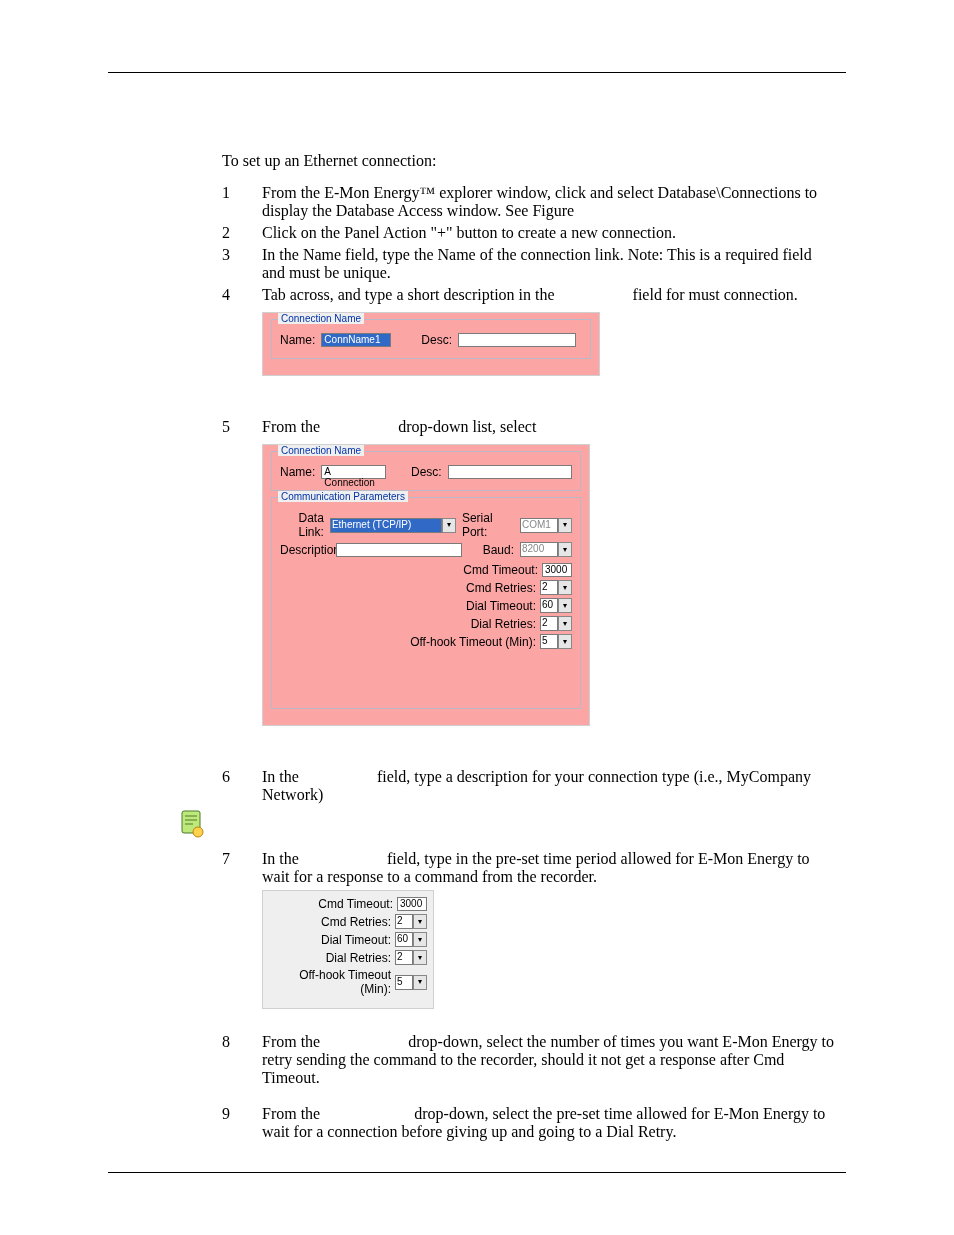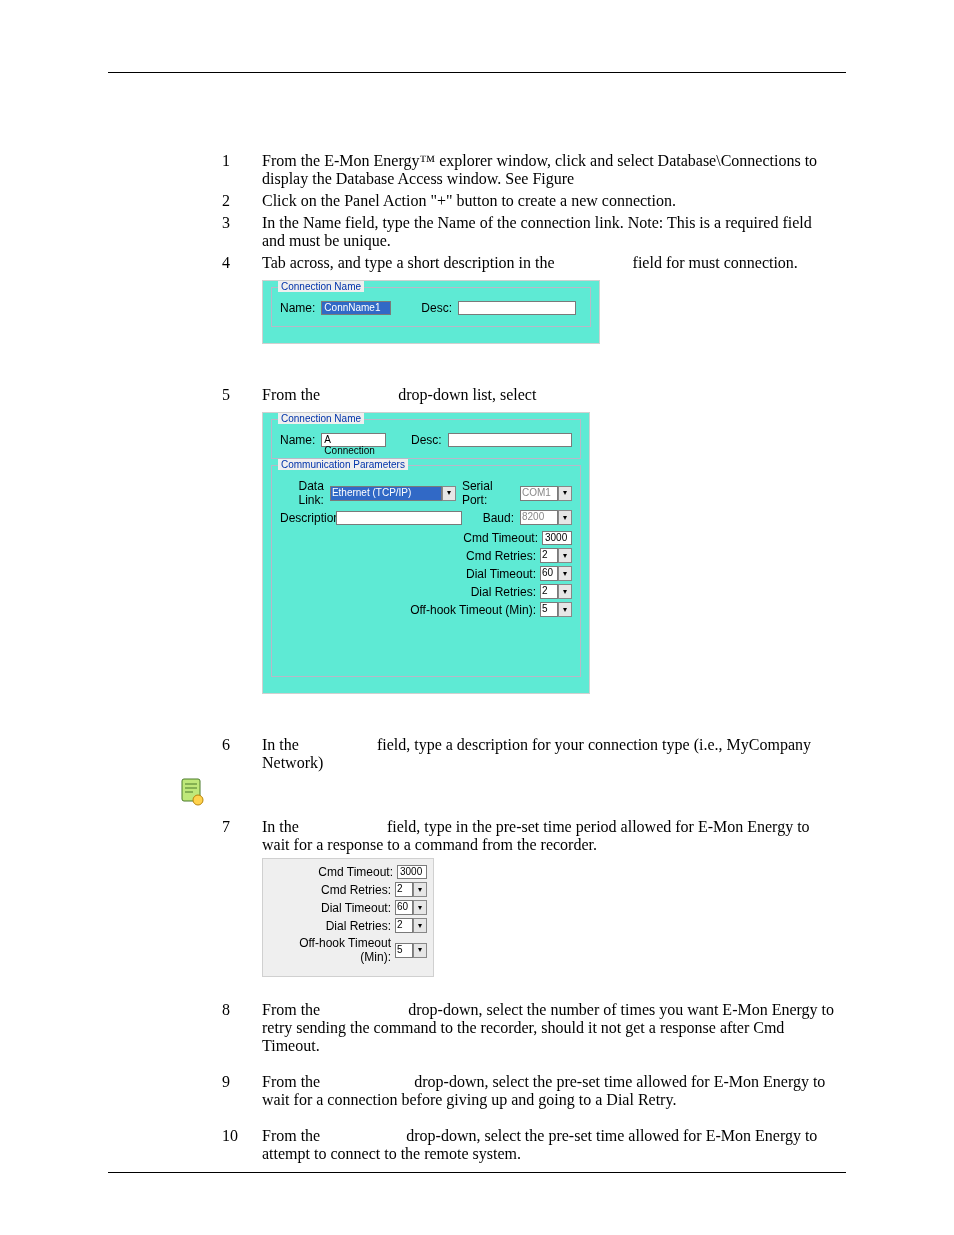--- a/index.html
+++ b/index.html
@@ -16,21 +16,21 @@
   .content{
     position:absolute;left:222px;right:116px;top:152px;
   }
   .intro{margin:0 0 14px 0;}
   .step{display:flex;margin:0 0 4px 0;}
   .step-num{width:40px;flex:none;}
   .step-body{flex:1;}
   .gap-24{height:24px;}
   .fig{
     margin:8px 0 18px 40px;
-    background:#5eead4;border:1px solid #d0d0d0;
+    background:#fca5a5;border:1px solid #d0d0d0;
     font-family:Tahoma,Arial,sans-serif;font-size:10px;color:#000;
     padding:6px 8px 10px 8px;
   }
   .fig legend,.legend{color:#0033aa;font-size:10px;padding:0 3px;}
   .fs{border:1px solid #b8b8c8;position:relative;padding:10px 8px 8px 8px;margin-bottom:6px;}
   .fs .legend{position:absolute;top:-7px;left:6px;background:#efefef;}
   .row{display:flex;align-items:center;gap:6px;margin:3px 0;}
   .lbl{color:#000;font-size:12px;}
   .inp{
     font-family:Tahoma,Arial,sans-serif;font-size:10px;
@@ -62,20 +62,21 @@
   .rel{position:relative;}
 </style>
 </head>
 <body>
 
 <div class="page">
   <div class="rule top"></div>
   <div class="rule bottom"></div>
 
   <div class="content">
+    <p class="intro">To set up an Ethernet connection:</p>
 
     <div class="step">
       <div class="step-num">1</div>
       <div class="step-body">From the E-Mon Energy™ explorer window, click and select Database\Connections to display the Database Access window. See Figure</div>
     </div>
     <div class="step">
       <div class="step-num">2</div>
       <div class="step-body">Click on the Panel Action "+" button to create a new connection.</div>
     </div>
     <div class="step">
@@ -271,23 +272,15 @@
       <div class="step-num">9</div>
       <div class="step-body">
         <span>From the</span>
         <span style="display:inline-block;width:86px;"></span>
         <span>drop-down, select the pre-set time allowed for E-Mon Energy to wait for a connection before giving up and going to a Dial Retry.</span>
       </div>
     </div>
 
     <div style="height:14px;"></div>
 
-    <div class="step">
-      <div class="step-num">10</div>
-      <div class="step-body">
-        <span>From the</span>
-        <span style="display:inline-block;width:78px;"></span>
-        <span>drop-down, select the pre-set time allowed for E-Mon Energy to attempt to connect to the remote system.</span>
-      </div>
-    </div>
 
   </div>
 </div>
 
 </body></html>

